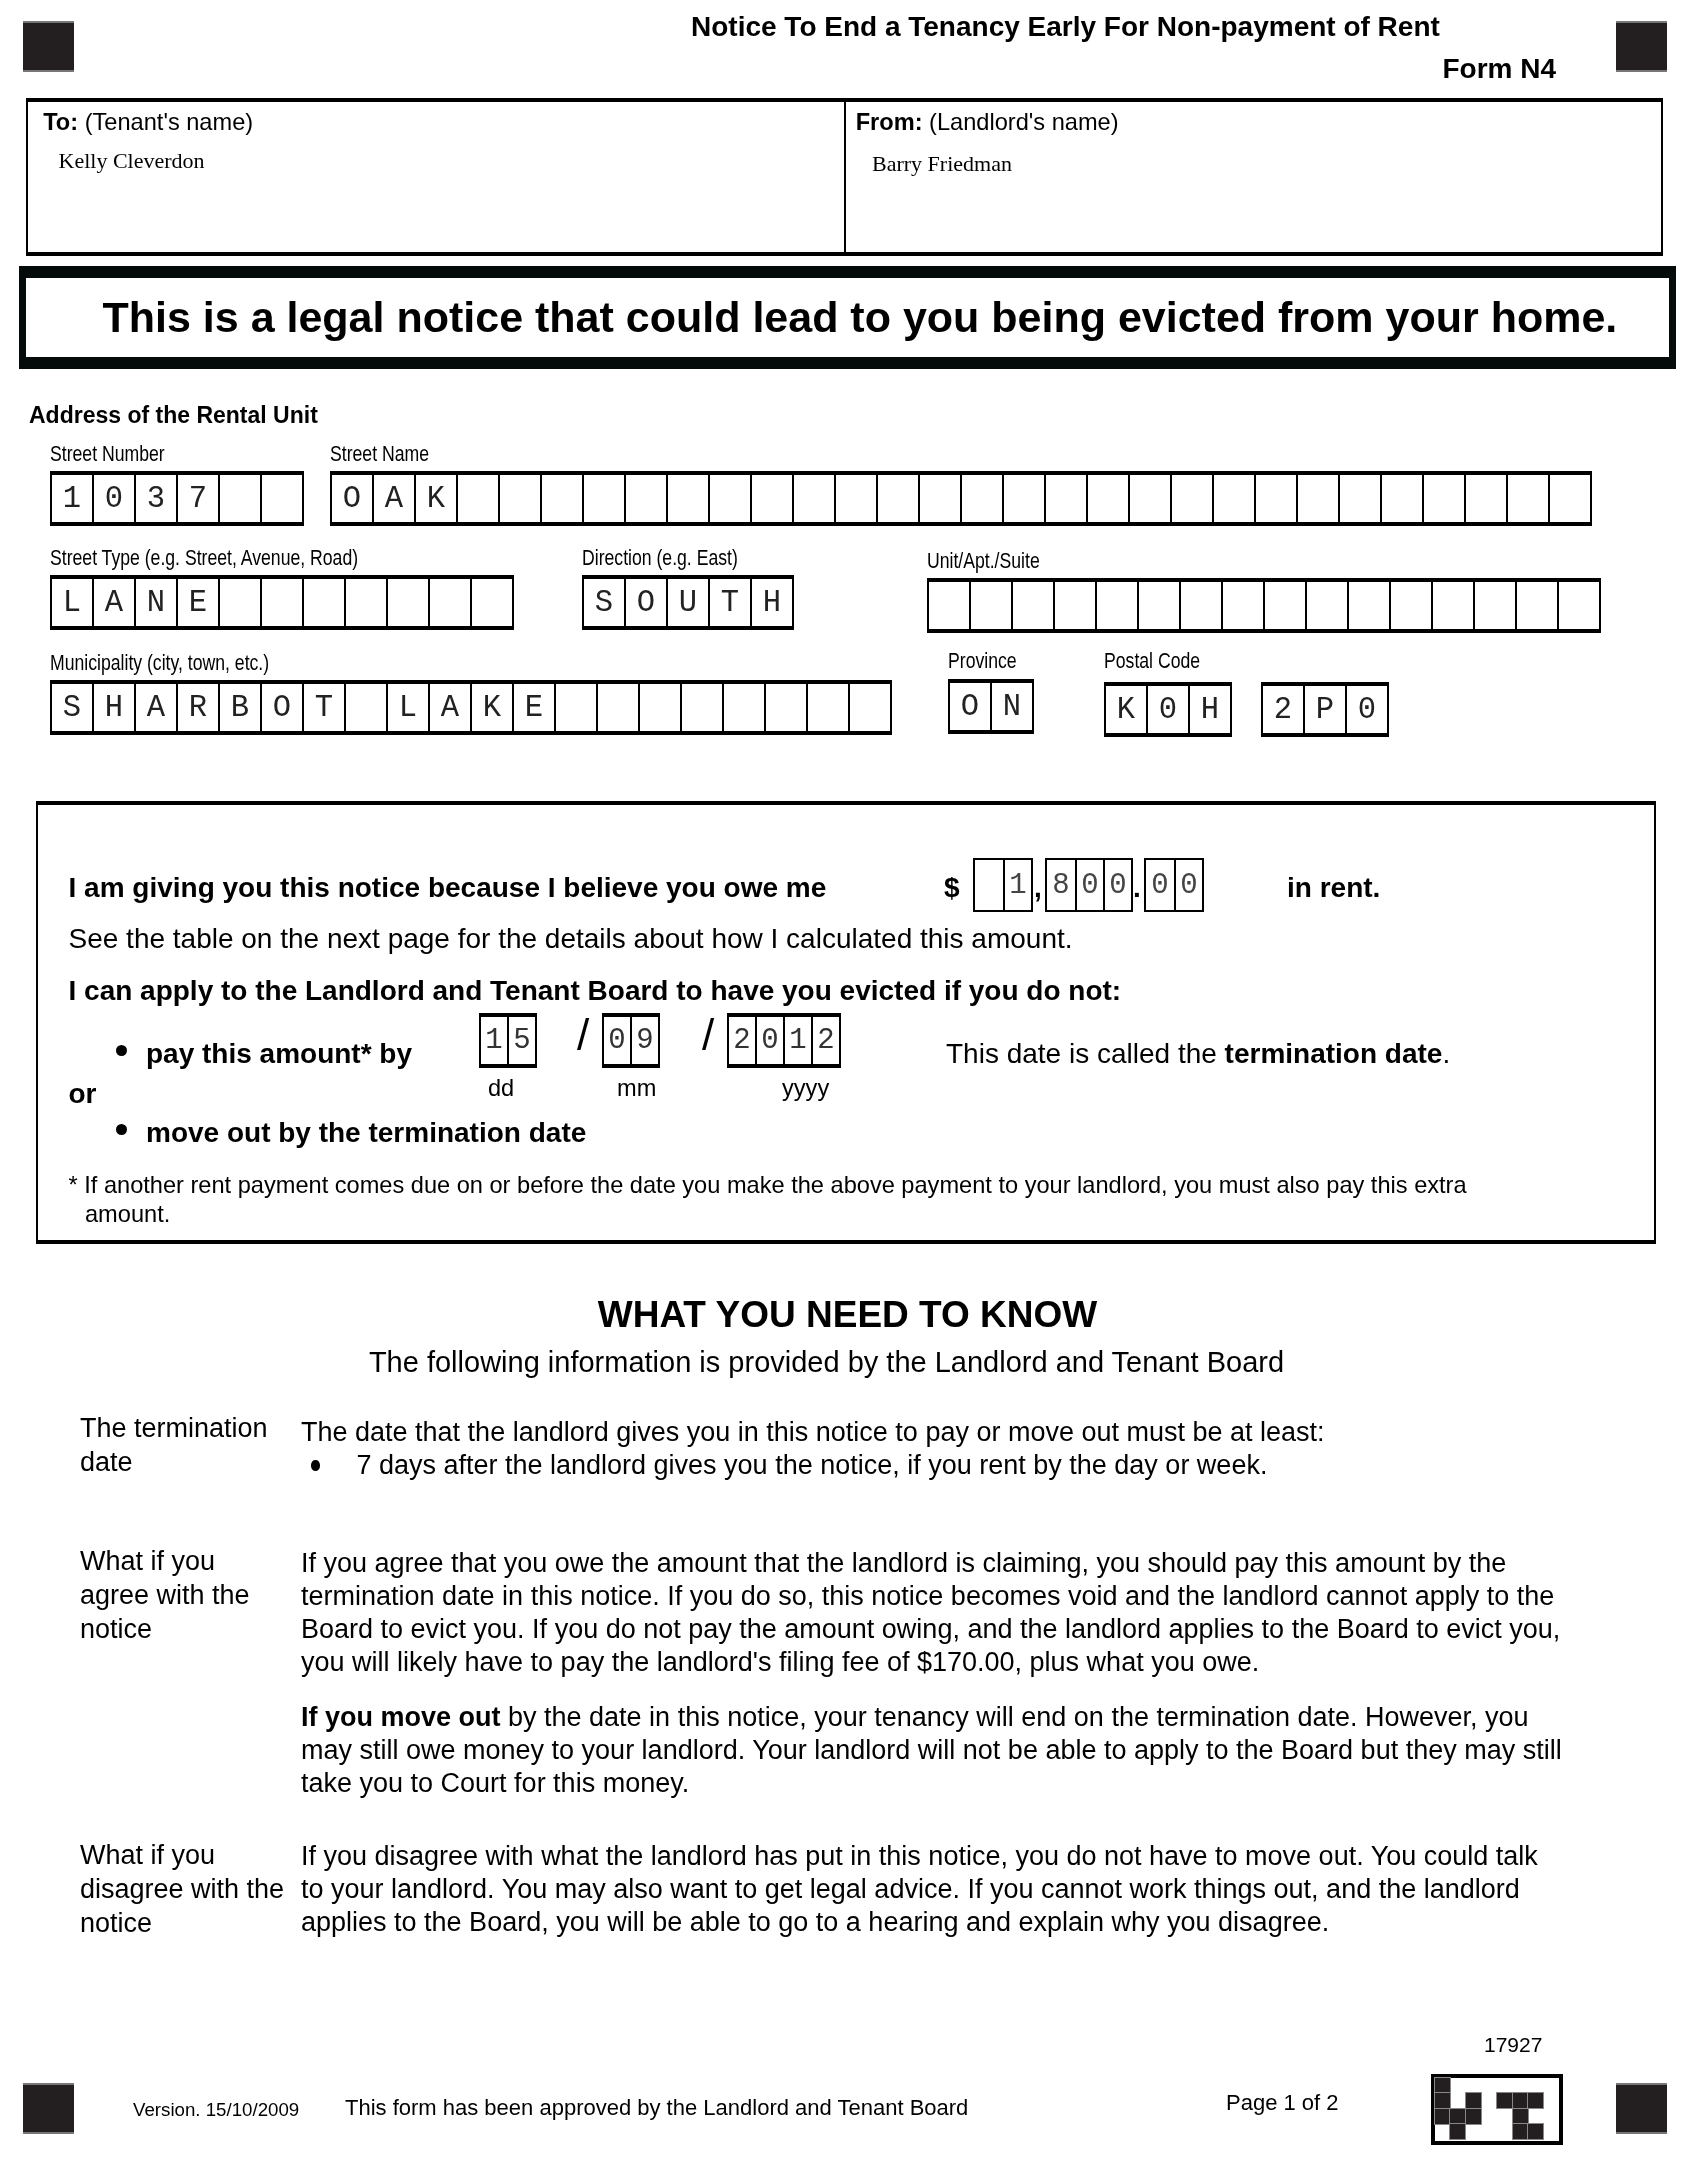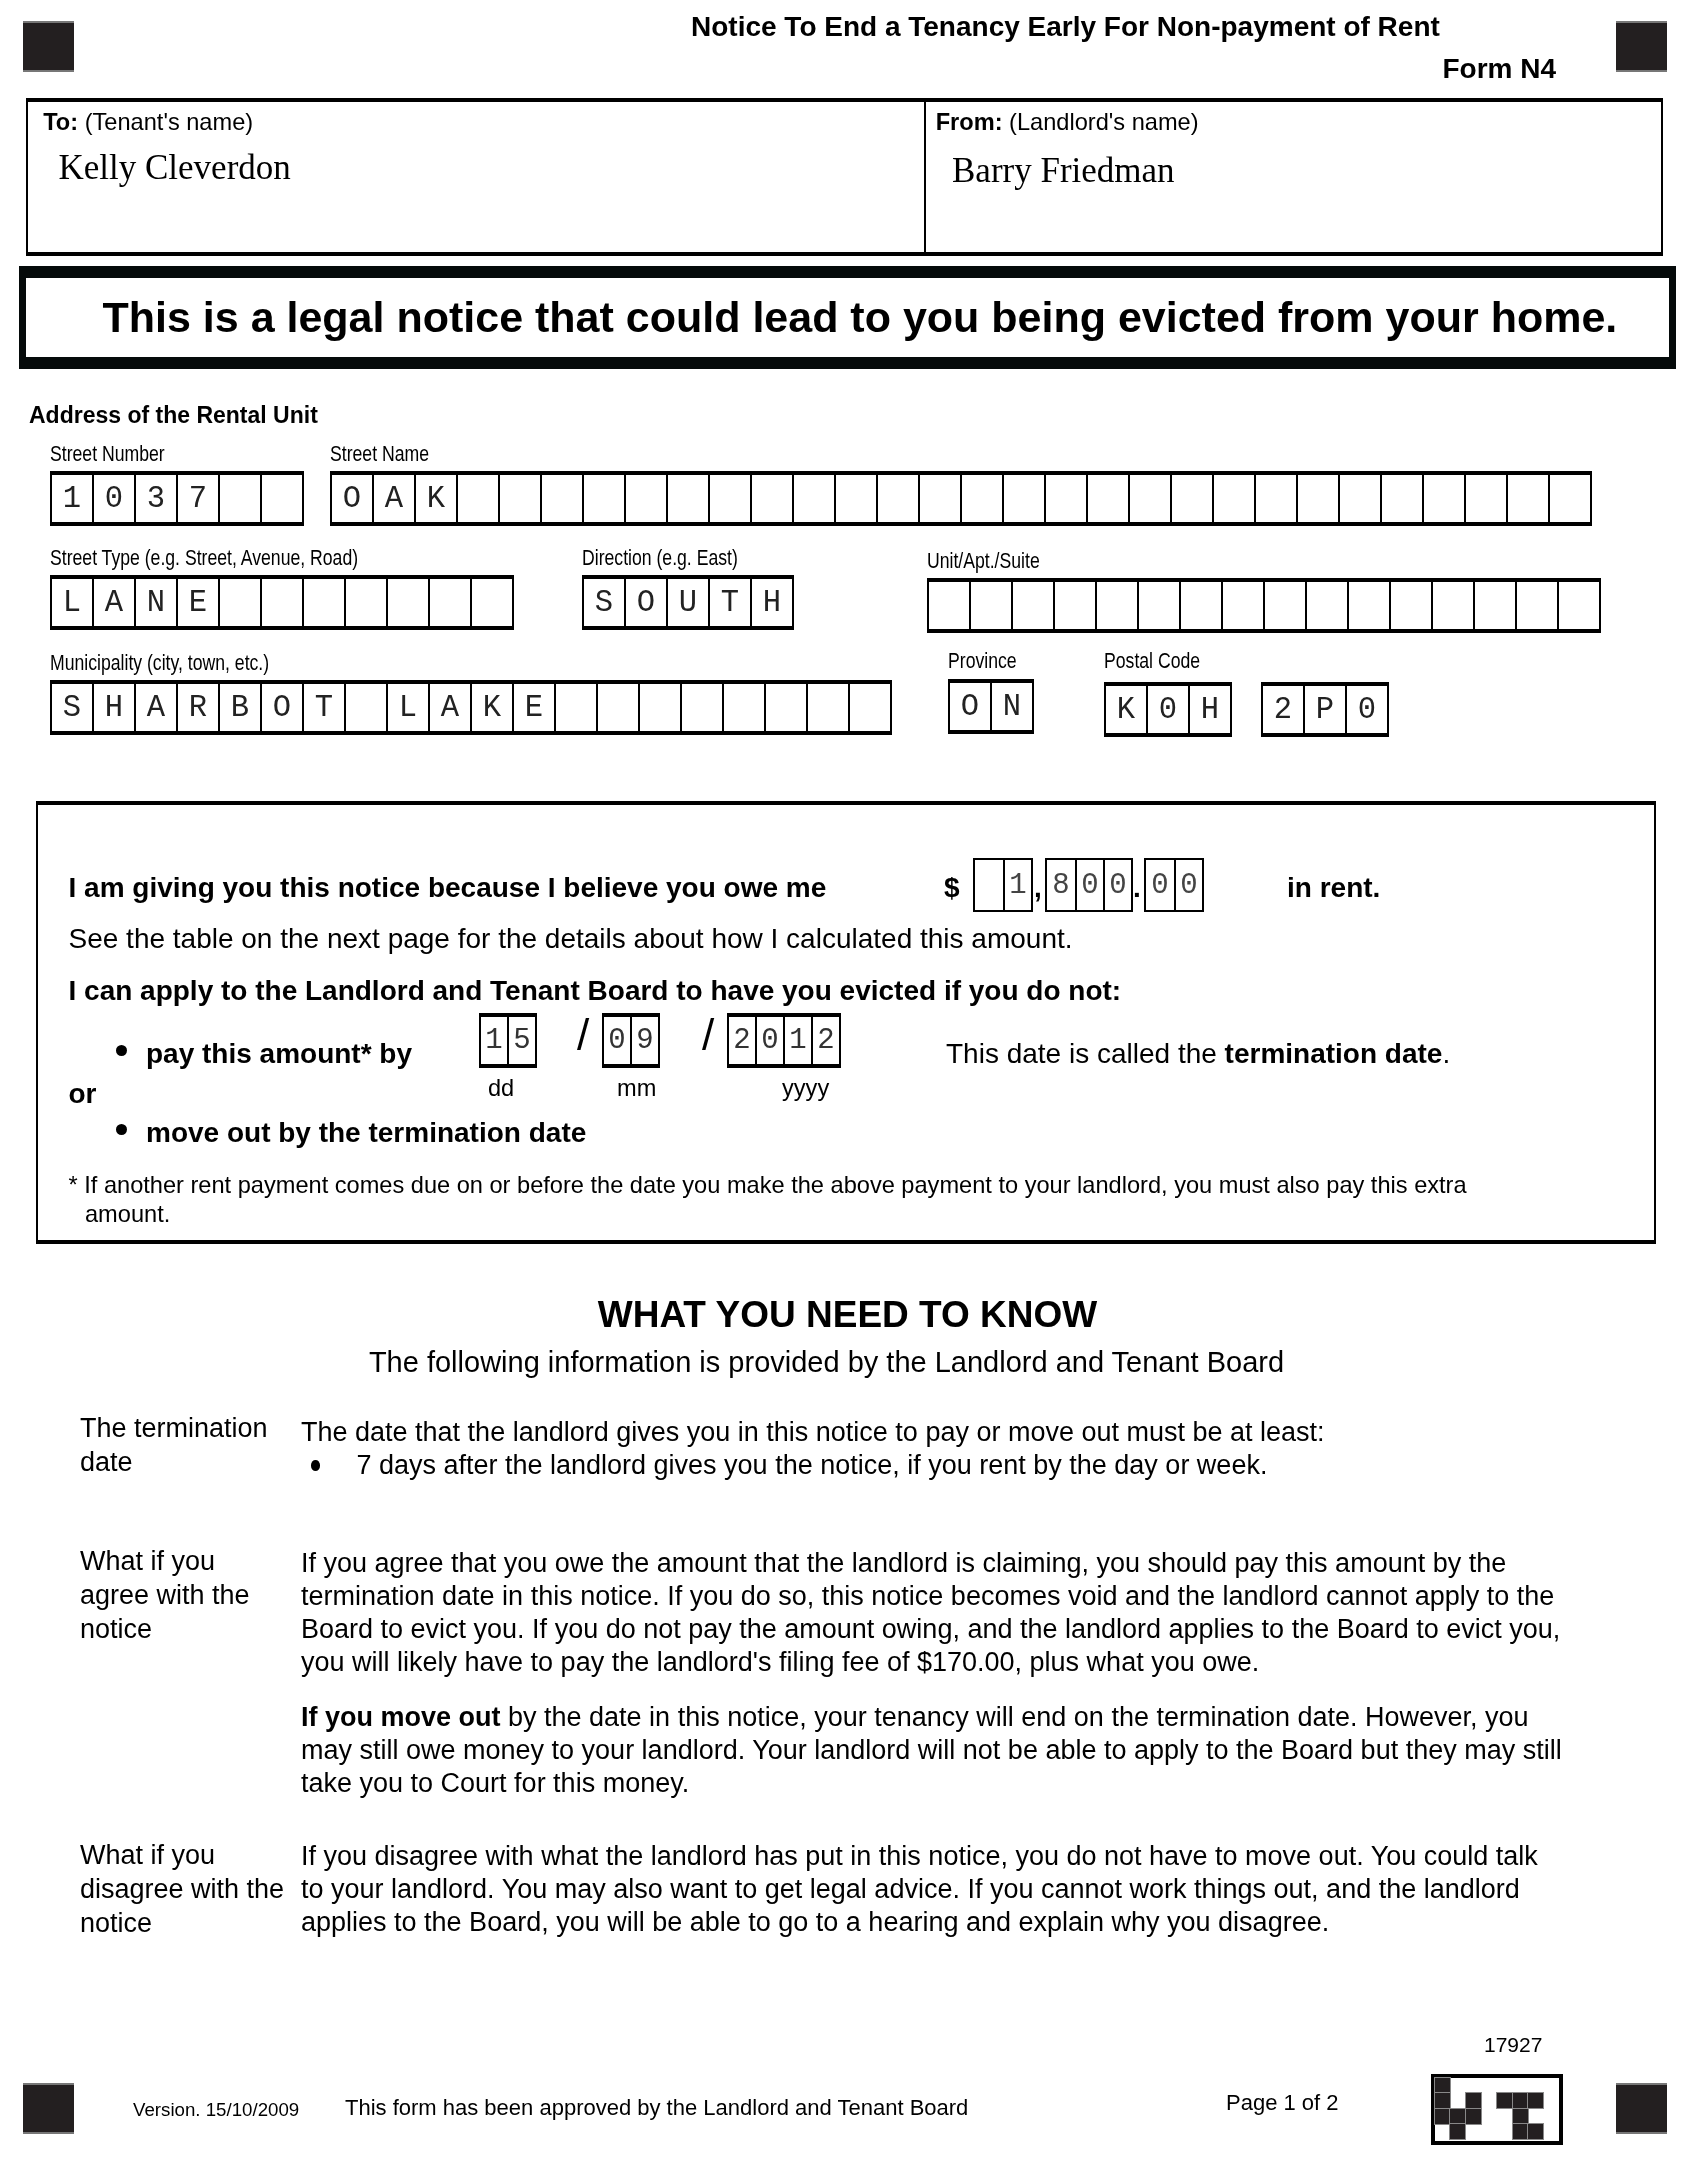--- a/index.html
+++ b/index.html
@@ -5,21 +5,21 @@
   html, body { margin:0; padding:0; background:#ffffff; }
   body { width:1695px; height:2183px; position:relative; overflow:hidden; font-family:"Liberation Sans", sans-serif; color:#000; }
   .abs { position:absolute; }
   .reg-mark { position:absolute; width:51px; height:51px; background:#231f20; border-top:2.1px solid #777; border-bottom:2.1px solid #777; box-sizing:border-box; }
   .title { font-weight:bold; font-size:28px; white-space:nowrap; }
   .names-box { position:absolute; left:26px; top:98px; width:1637px; height:158px; border-top:4.2px solid #000; border-bottom:4.2px solid #000; border-left:2.1px solid #000; border-right:2.1px solid #000; box-sizing:border-box; display:flex; }
   .names-cell { position:relative; height:100%; box-sizing:border-box; }
   .names-cell + .names-cell { border-left:2.1px solid #000; }
   .cell-label { position:absolute; left:15.2px; top:7px; font-size:23.6px; white-space:nowrap; }
   .cell-label b { font-weight:bold; }
-  .cell-value { position:absolute; left:30.5px; top:46px; font-family:"Liberation Serif", serif; font-size:35px; white-space:nowrap; }
+  .cell-value { position:absolute; left:30.5px; top:46px; font-family:"Liberation Serif", serif; font-size:22px; white-space:nowrap; }
   .warning { position:absolute; left:19.4px; top:266px; width:1657px; height:103px; border-top:12.5px solid #050a0a; border-bottom:12.5px solid #050a0a; border-left:7px solid #050a0a; border-right:7px solid #050a0a; box-sizing:border-box; display:flex; align-items:center; justify-content:center;padding-left:24px; }
   .warning span { font-weight:bold; font-size:43px; white-space:nowrap; }
   .section-title { font-weight:bold; font-size:23px; white-space:nowrap; }
   .field-label { font-size:21.5px; white-space:nowrap; transform:scaleX(0.82); transform-origin:left center; }
   .boxes { position:absolute; display:flex; border-top:4.9px solid #000; border-bottom:4.9px solid #000; border-left:2.8px solid #000; box-sizing:border-box; }
   .box { width:42px; height:100%; border-right:2.8px solid #000; box-sizing:border-box; display:flex; align-items:center; justify-content:center; font-family:"Liberation Mono", monospace; font-size:30.5px; color:#222; }
   .info-box { position:absolute; left:36px; top:801px; width:1620px; height:443px; border-top:4.9px solid #000; border-bottom:4.9px solid #000; border-left:2.8px solid #000; border-right:2.8px solid #000; box-sizing:border-box; }
   .t40 { font-size:28px; white-space:nowrap; }
   .b40 { font-size:28px; font-weight:bold; white-space:nowrap; }
   .mbox { position:absolute; display:flex; border:2.8px solid #000; box-sizing:border-box; height:54px; }
@@ -48,21 +48,21 @@
 
 <div class="reg-mark" style="left:23px;top:21px;"></div>
 <div class="reg-mark" style="left:1616px;top:21px;"></div>
 <div class="reg-mark" style="left:23px;top:2083px;"></div>
 <div class="reg-mark" style="left:1616px;top:2083px;"></div>
 
 <div class="abs title" style="left:691px;top:11px;">Notice To End a Tenancy Early For Non-payment of Rent</div>
 <div class="abs title" style="right:139px;top:53px;">Form N4</div>
 
 <div class="names-box">
-  <div class="names-cell" style="width:896px;border-radius:27px;">
+  <div class="names-cell" style="width:816px;border-radius:27px;">
     <div class="cell-label"><b>To:</b> <span>(Tenant's name)</span></div>
     <div class="cell-value">Kelly Cleverdon</div>
   </div>
   <div class="names-cell" style="flex:1;">
     <div class="cell-label" style="left:9.7px;"><b>From:</b> <span>(Landlord's name)</span></div>
     <div class="cell-value" style="left:26px;top:49px;">Barry Friedman</div>
   </div>
 </div>
 
 <div class="warning">

